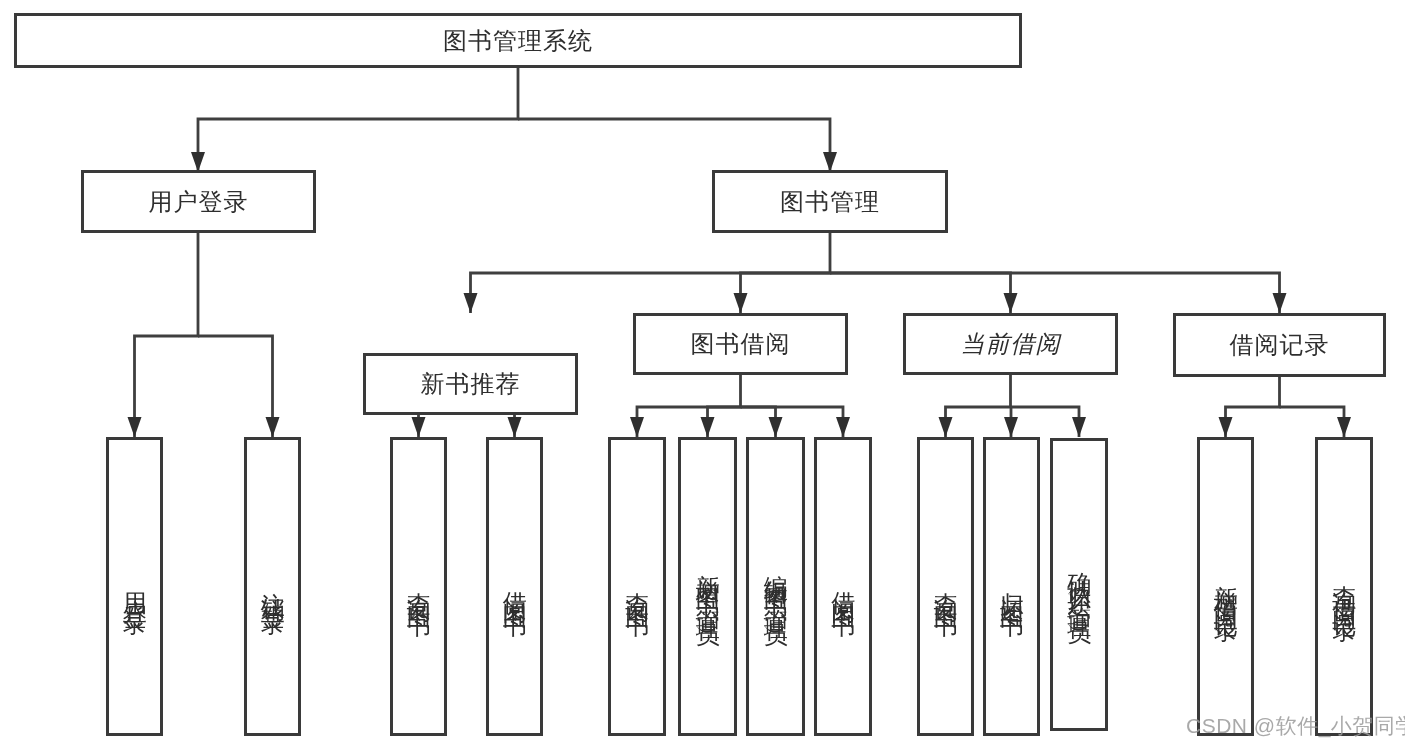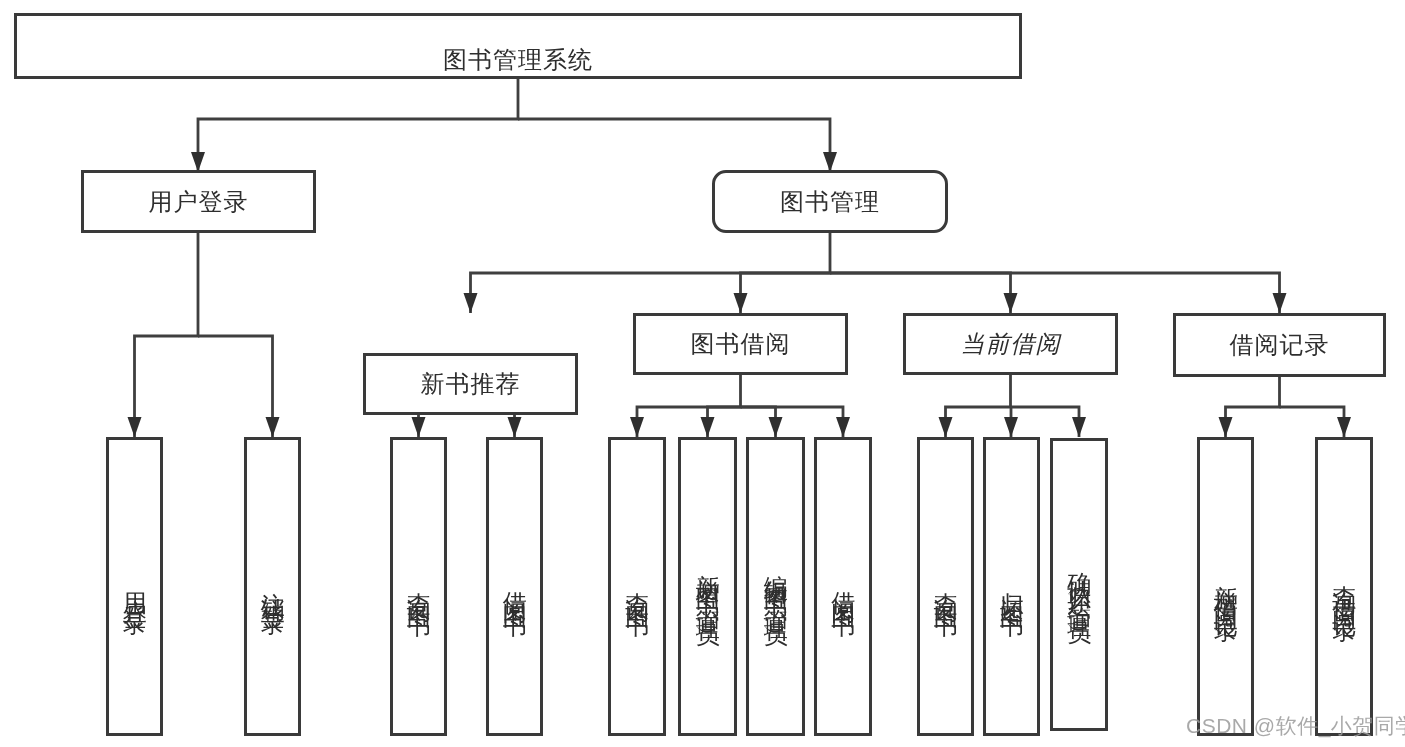--- a/index.html
+++ b/index.html
@@ -89,28 +89,28 @@
     <path class="wire" d="M740.5 407 H843 V437" marker-end="url(#arr)"></path>
 
     <path class="wire" d="M1010.5 375 V407 H945.5 V437" marker-end="url(#arr)"></path>
     <path class="wire" d="M1011 407 V437" marker-end="url(#arr)"></path>
     <path class="wire" d="M1010.5 407 H1079 V437" marker-end="url(#arr)"></path>
 
     <path class="wire" d="M1279.5 377 V407 H1225.5 V437" marker-end="url(#arr)"></path>
     <path class="wire" d="M1279.5 407 H1344 V437" marker-end="url(#arr)"></path>
   </svg>
 
-  <div class="node" style="left:14px; top:13px; width:1008px; height:66px;align-items:flex-end;">
+  <div class="node" style="left:14px; top:13px; width:1008px; height:55px;">
     <span class="h-label">图书管理系统</span>
   </div>
 
   <div class="node" style="left:81px; top:170px; width:235px; height:63px;">
     <span class="h-label">用户登录</span>
   </div>
-  <div class="node" style="left:712px; top:170px; width:236px; height:63px;border-radius:14px;">
+  <div class="node" style="left:712px; top:170px; width:236px; height:63px;">
     <span class="h-label">图书管理</span>
   </div>
 
   <div class="node" style="left:363px; top:313px; width:215px; height:62px;margin-top:40px;">
     <span class="h-label">新书推荐</span>
   </div>
   <div class="node" style="left:633px; top:313px; width:215px; height:62px;text-align:center;">
     <span class="h-label">图书借阅</span>
   </div>
   <div class="node" style="left:903px; top:313px; width:215px; height:62px;font-style:italic;">

